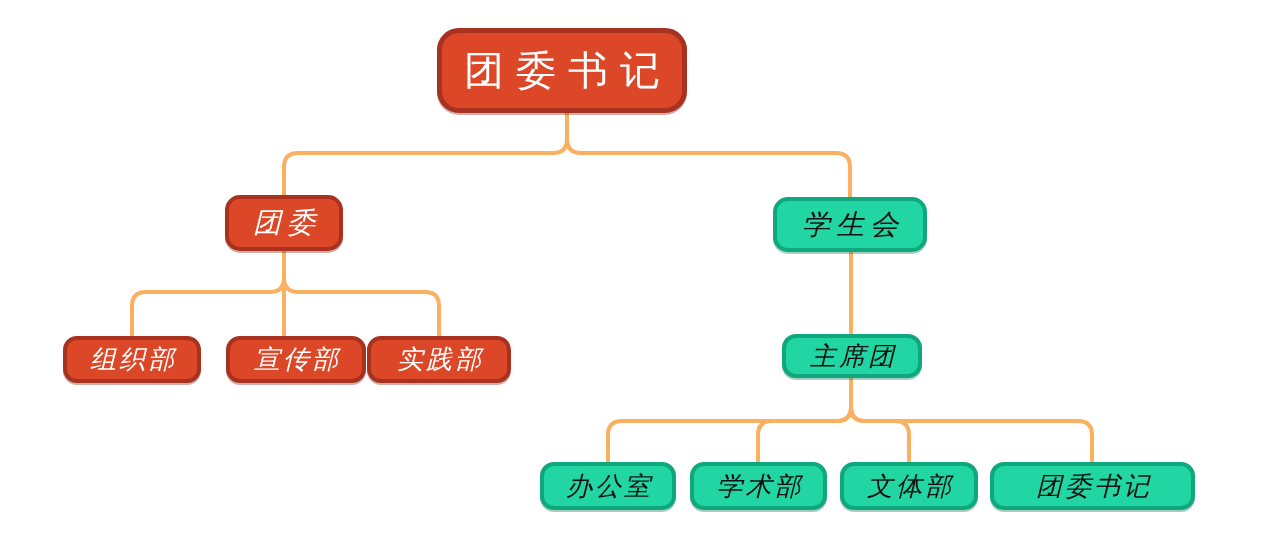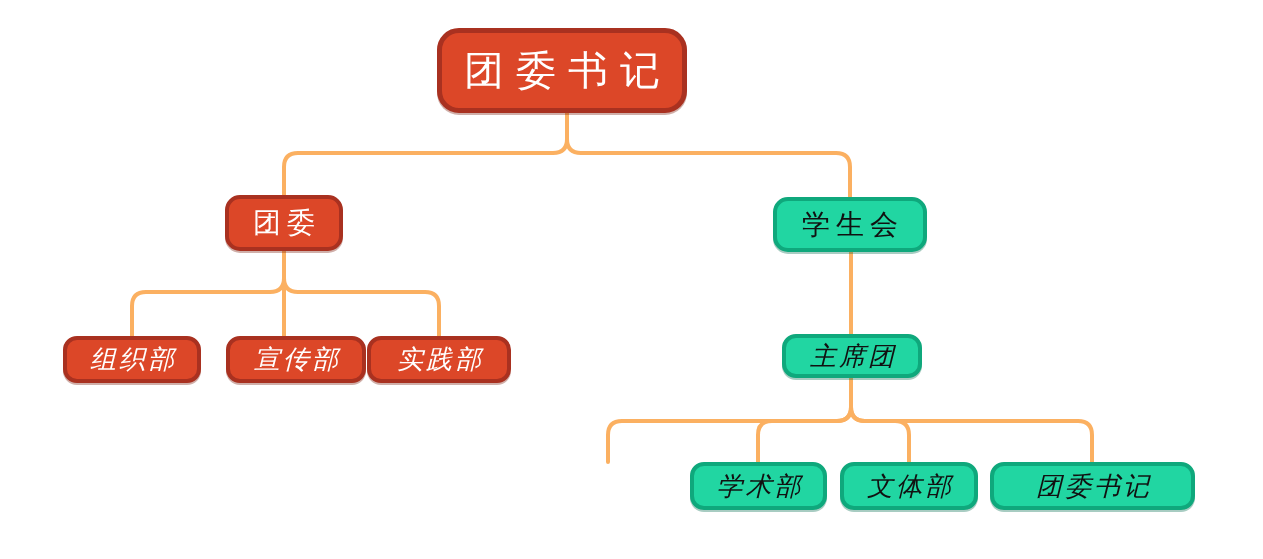--- a/index.html
+++ b/index.html
@@ -61,21 +61,21 @@
     border-width: 5px;
     border-radius: 22px;
     font-size: 40px;
   }
   .node--root span { letter-spacing: 12px; margin-right: -12px; }
   .node--l2 {
     border-width: 4px;
     border-radius: 15px;
     font-size: 28px;
   }
-  .node--l2 span { letter-spacing: 6px; margin-right: -6px; }
+  .node--l2 span { letter-spacing: 6px; margin-right: -6px; font-style: italic; }
   .node--l3 {
     border-width: 4px;
     border-radius: 14px;
     font-size: 26px;
     font-style: italic;
   }
   .node--l3 span { letter-spacing: 3px; margin-right: -3px; }
 </style>
 </head>
 <body>
@@ -116,20 +116,23 @@
   </div>
 
   <div class="node node--red node--l3" style="left:367px; top:336px; width:144px; height:47px;">
     <span>实践部</span>
   </div>
 
   <div class="node node--green node--l3" style="left:782px; top:334px; width:140px; height:44px;">
     <span>主席团</span>
   </div>
 
+  <div class="node node--green node--l3" style="left:540px; top:462px; width:136px; height:48px;">
+    <span>办公室</span>
+  </div>
 
   <div class="node node--green node--l3" style="left:690px; top:462px; width:137px; height:48px;text-align:right;">
     <span>学术部</span>
   </div>
 
   <div class="node node--green node--l3" style="left:840px; top:462px; width:138px; height:48px;">
     <span>文体部</span>
   </div>
 
   <div class="node node--green node--l3" style="left:990px; top:462px; width:205px; height:48px;">

